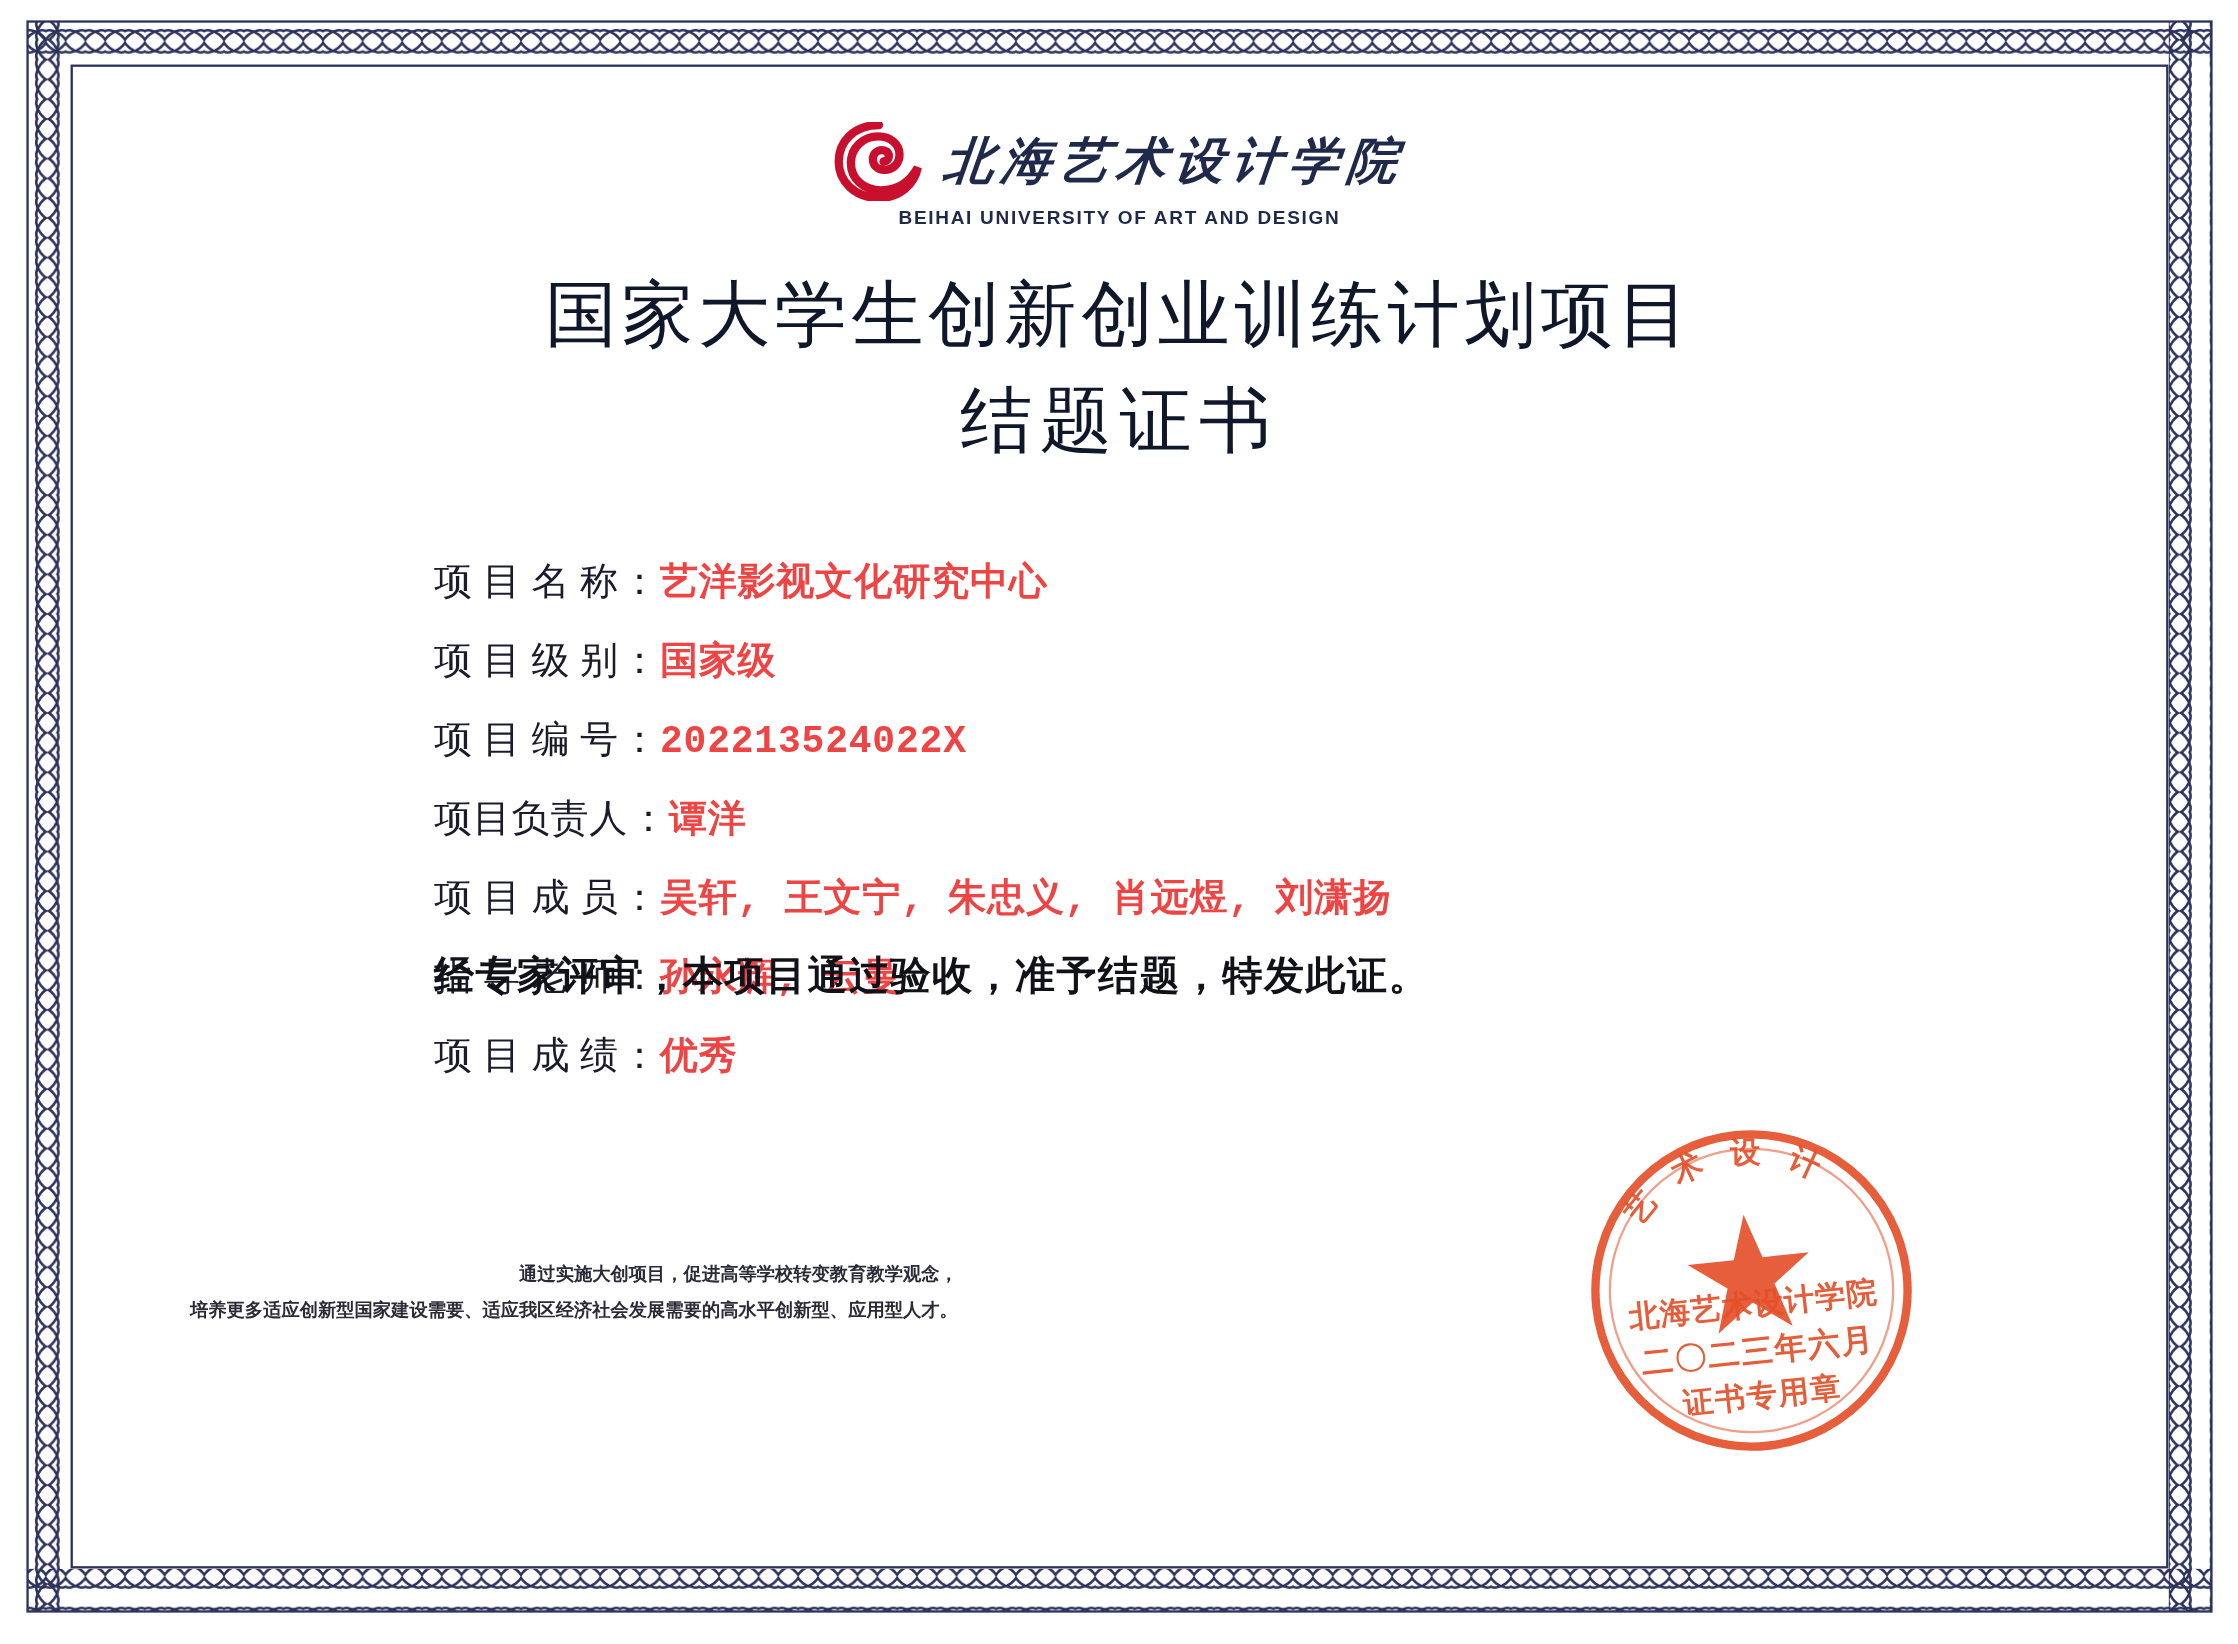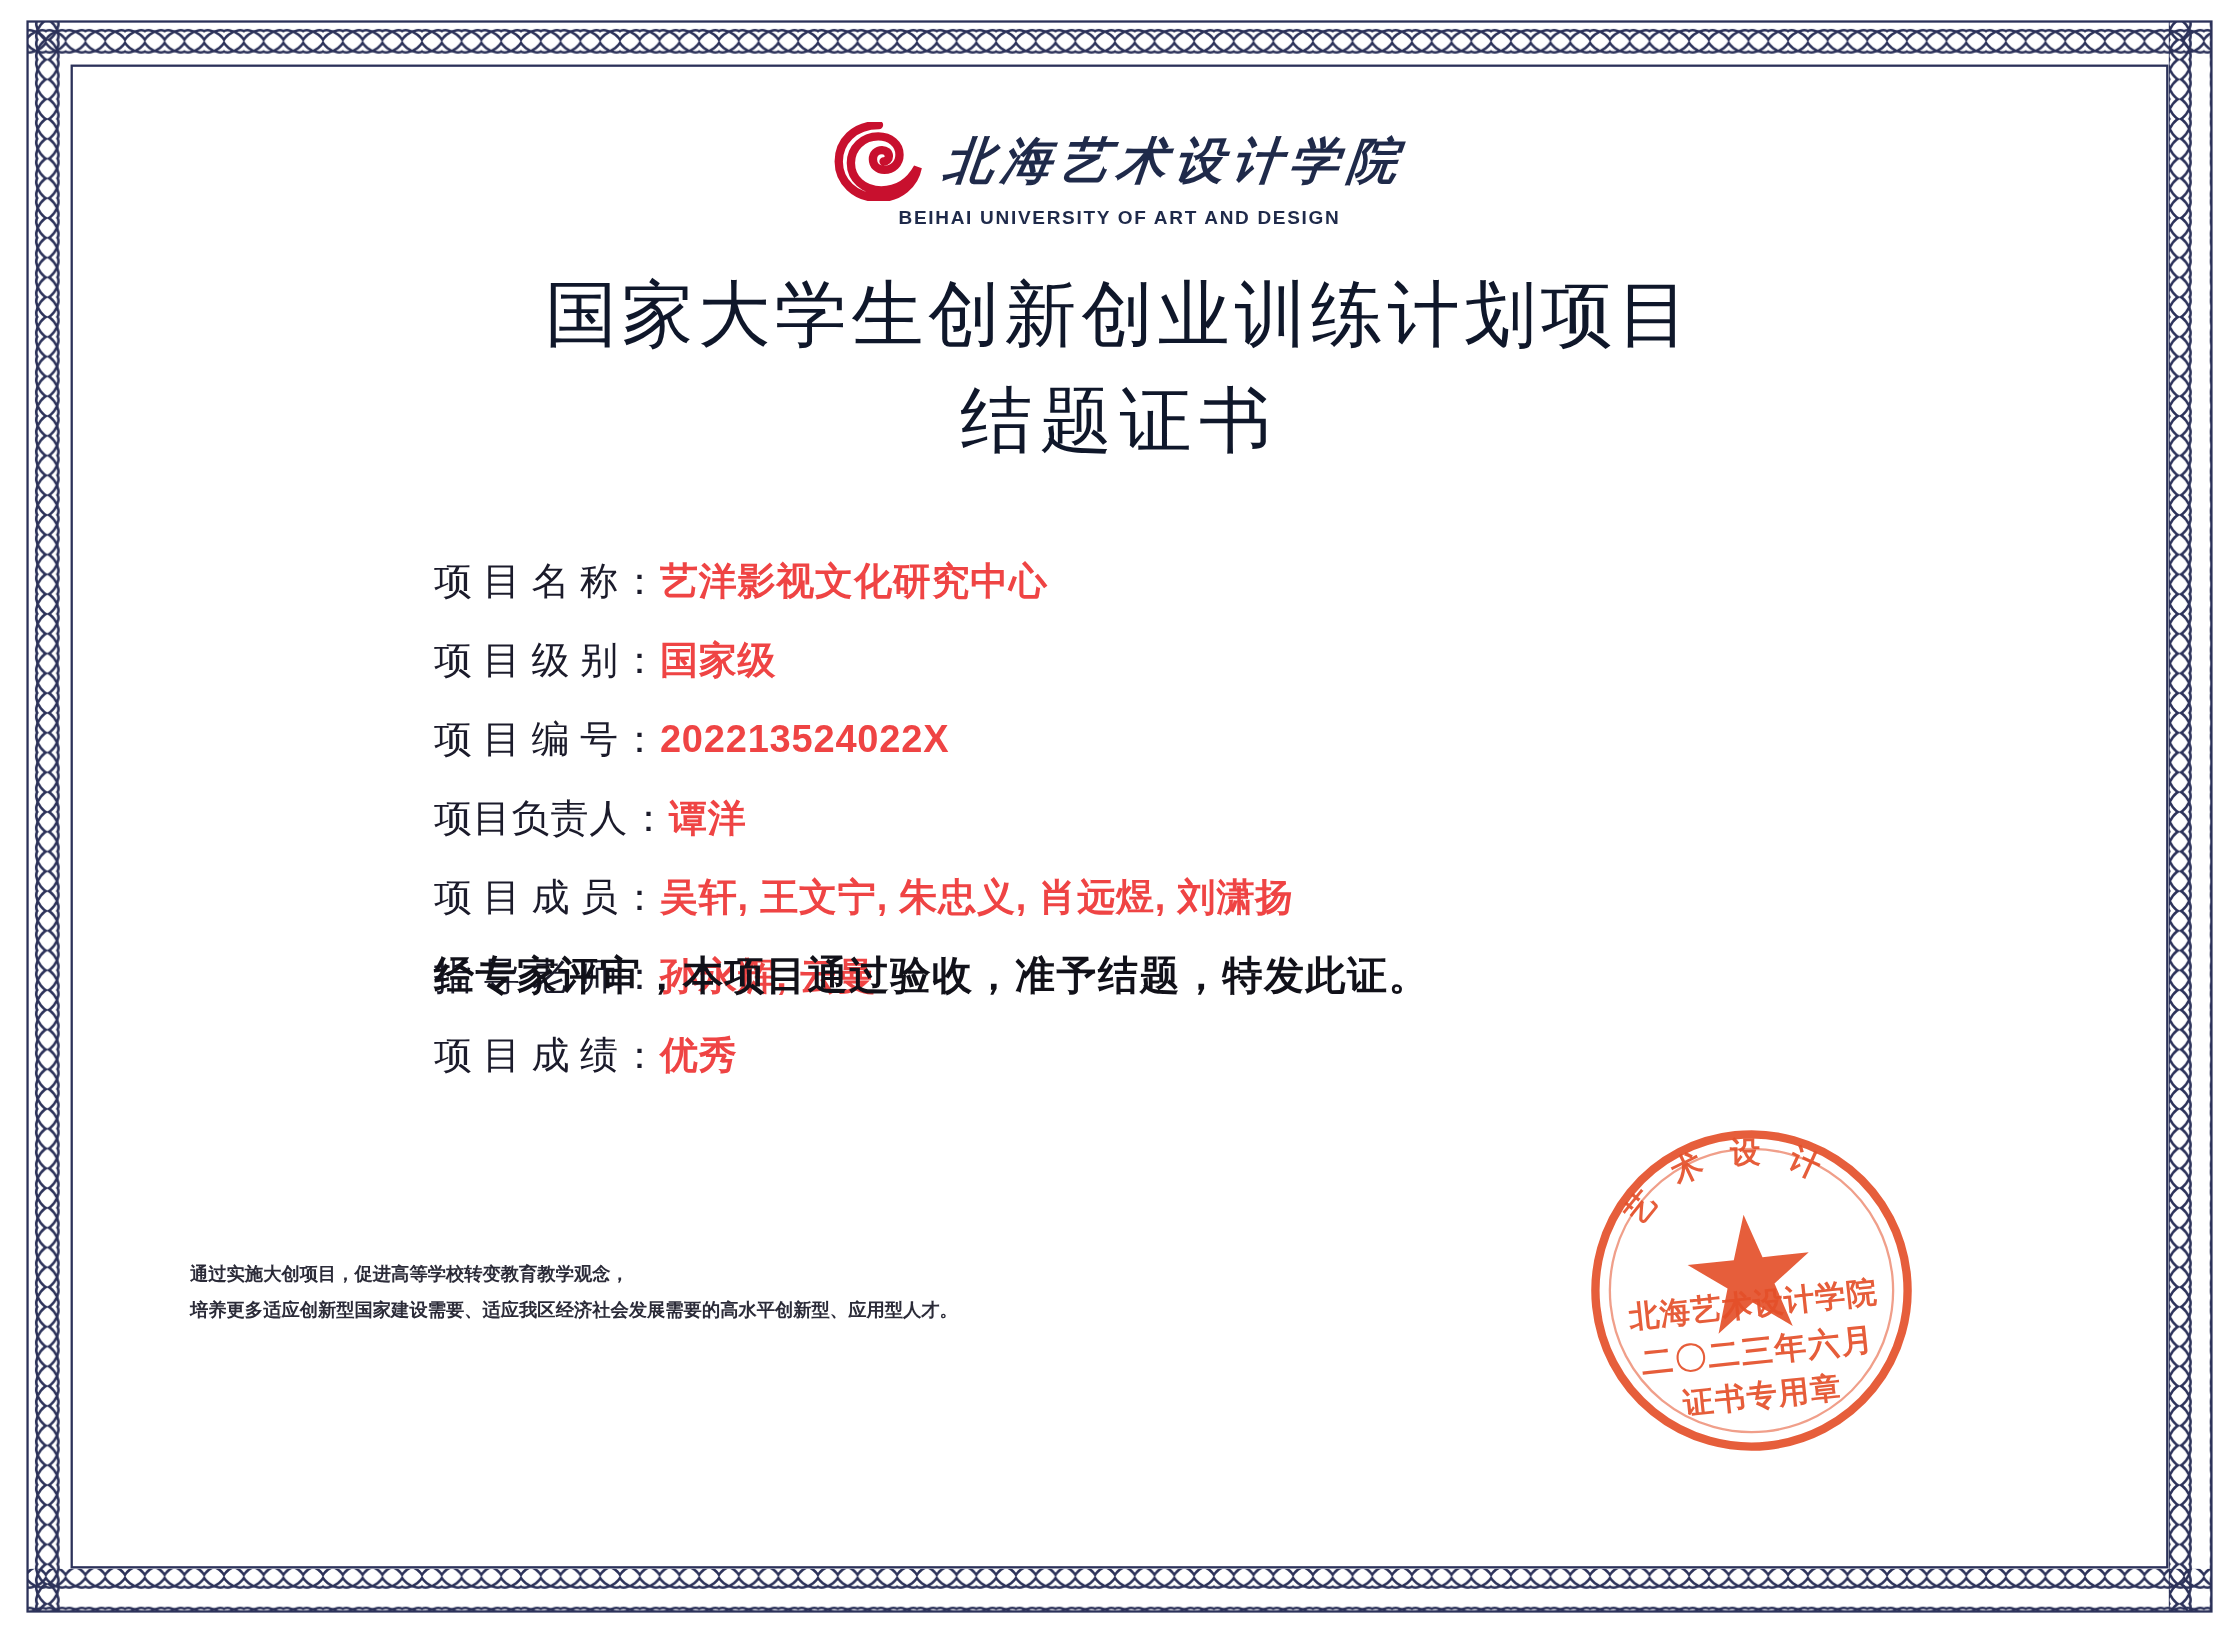--- a/index.html
+++ b/index.html
@@ -109,20 +109,21 @@
     position: absolute;
     left: 335px;
     top: 472px;
     width: 1523px;
   }
   .field-row {
     display: flex;
     align-items: baseline;
     margin-bottom: 28px;
     white-space: nowrap;
+    font-family: Liberation Mono, monospace;
   }
   .field-label {
     font-size: 38px;
     color: #1b1b2b;
     letter-spacing: 0.8px;
   }
   .field-label .sp { letter-spacing: 10.7px; }
   .field-colon {
     font-size: 38px;
     color: #1b1b2b;
@@ -150,20 +151,21 @@
   
   .footnote {
     position: absolute;
     left: 91px;
     top: 1173px;
     font-family: "Liberation Serif", serif;
     font-size: 18.3px;
     line-height: 1.95;
     color: #2b2b38;
     font-weight: bold;
+    text-align: right;
   }
   .footnote div { white-space: nowrap; }
 
   
   .seal {
     position: absolute;
     left: 1485px;
     top: 1039px;
     width: 335px;
     height: 335px;

